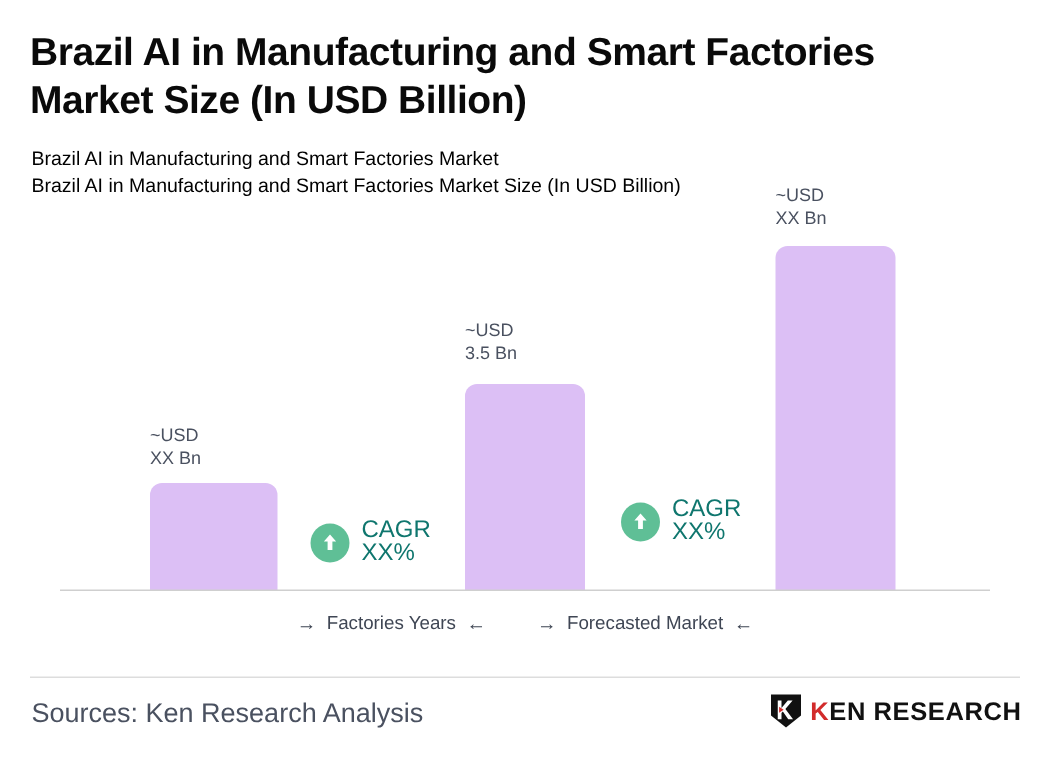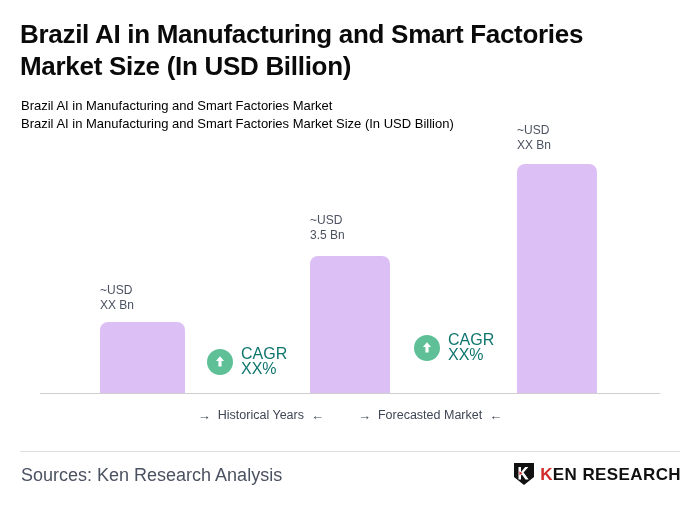--- a/index.html
+++ b/index.html
@@ -223,21 +223,21 @@
       <span class="lbl-line">XX Bn</span>
     </div>
     <div class="bar" style="left:517px; top:164px; width:80px; height:230px;"></div>
 
     <div class="baseline"></div>
   </div>
 
   <div class="periods">
     <div class="period">
       <span class="arr">→</span>
-      <span>Historical Years</span>
+      <span>Factories Years</span>
       <span class="arr">←</span>
     </div>
     <div class="period">
       <span class="arr">→</span>
       <span>Forecasted Market</span>
       <span class="arr">←</span>
     </div>
   </div>
 
   <div class="footer-divider"></div>

